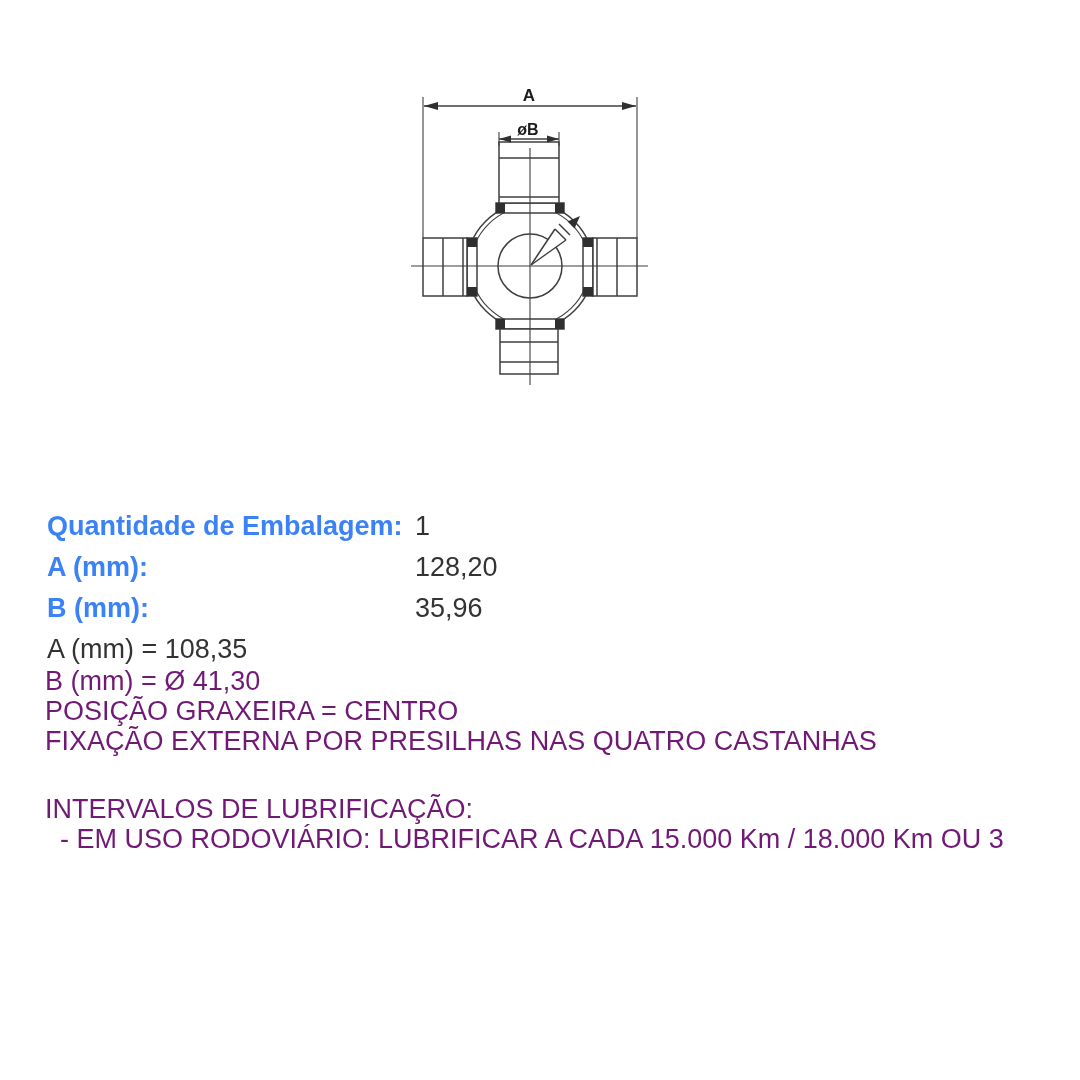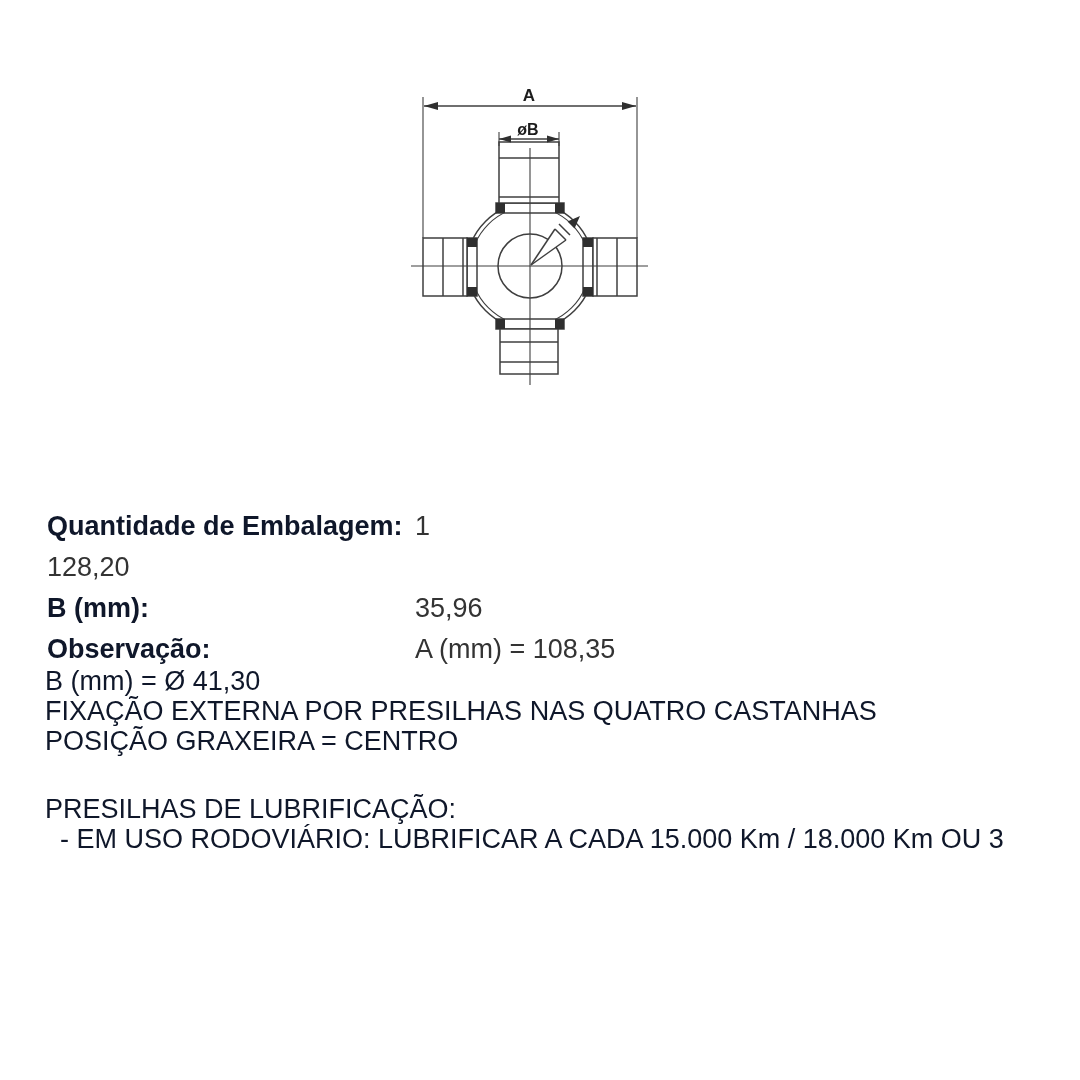--- a/index.html
+++ b/index.html
@@ -10,26 +10,26 @@
     font-family:"Liberation Sans",sans-serif;
     overflow:hidden;
   }
   .soft{filter:blur(0.45px);}
   
   .drawing{position:absolute;left:0;top:0;}
   .dim-label{fill:#1c1c1c;font-weight:bold;}
   
   .specs{position:absolute;left:47px;top:512px;width:990px;}
   .spec-row{display:flex;margin-bottom:13px;line-height:28px;font-size:27px;}
-  .spec-label{width:368px;flex:none;font-weight:bold;color:#0f172a;}
+  .spec-label{width:368px;flex:none;font-weight:bold;color:#3b82f6;}
   .spec-value{color:#333333;}
   
   .obs{
     position:absolute;left:45px;top:666px;width:1005px;
-    font-size:27px;line-height:30px;color:#0f172a;
+    font-size:27px;line-height:30px;color:#701a75;
   }
   .obs-line{min-height:30px;white-space:pre-wrap;}
   .obs-blank{min-height:38px;}
 </style>
 </head>
 <body>
 
 <div class="page">
   <div class="soft">
 
@@ -110,35 +110,35 @@
       <text class="dim-label" x="529" y="101" font-size="17" text-anchor="middle">A</text>
       <text class="dim-label" x="528" y="135" font-size="16" text-anchor="middle">øB</text>
     </svg>
 
     <div class="specs">
       <div class="spec-row">
         <div class="spec-label">Quantidade de Embalagem:</div>
         <div class="spec-value">1</div>
       </div>
       <div class="spec-row">
+        <div class="spec-label">A (mm):</div>
         <div class="spec-value">128,20</div>
       </div>
       <div class="spec-row">
         <div class="spec-label">B (mm):</div>
         <div class="spec-value">35,96</div>
       </div>
       <div class="spec-row">
-        <div class="spec-label">Observação:</div>
         <div class="spec-value">A (mm) = 108,35</div>
       </div>
     </div>
 
     <div class="obs">
       <div class="obs-line">B (mm) = Ø 41,30</div>
+      <div class="obs-line">POSIÇÃO GRAXEIRA = CENTRO</div>
       <div class="obs-line">FIXAÇÃO EXTERNA POR PRESILHAS NAS QUATRO CASTANHAS</div>
-      <div class="obs-line">POSIÇÃO GRAXEIRA = CENTRO</div>
       <div class="obs-line obs-blank"></div>
-      <div class="obs-line">PRESILHAS DE LUBRIFICAÇÃO:</div>
+      <div class="obs-line">INTERVALOS DE LUBRIFICAÇÃO:</div>
       <div class="obs-line">  - EM USO RODOVIÁRIO: LUBRIFICAR A CADA 15.000 Km / 18.000 Km OU 3</div>
     </div>
 
   </div>
 </div>
 
 </body></html>

